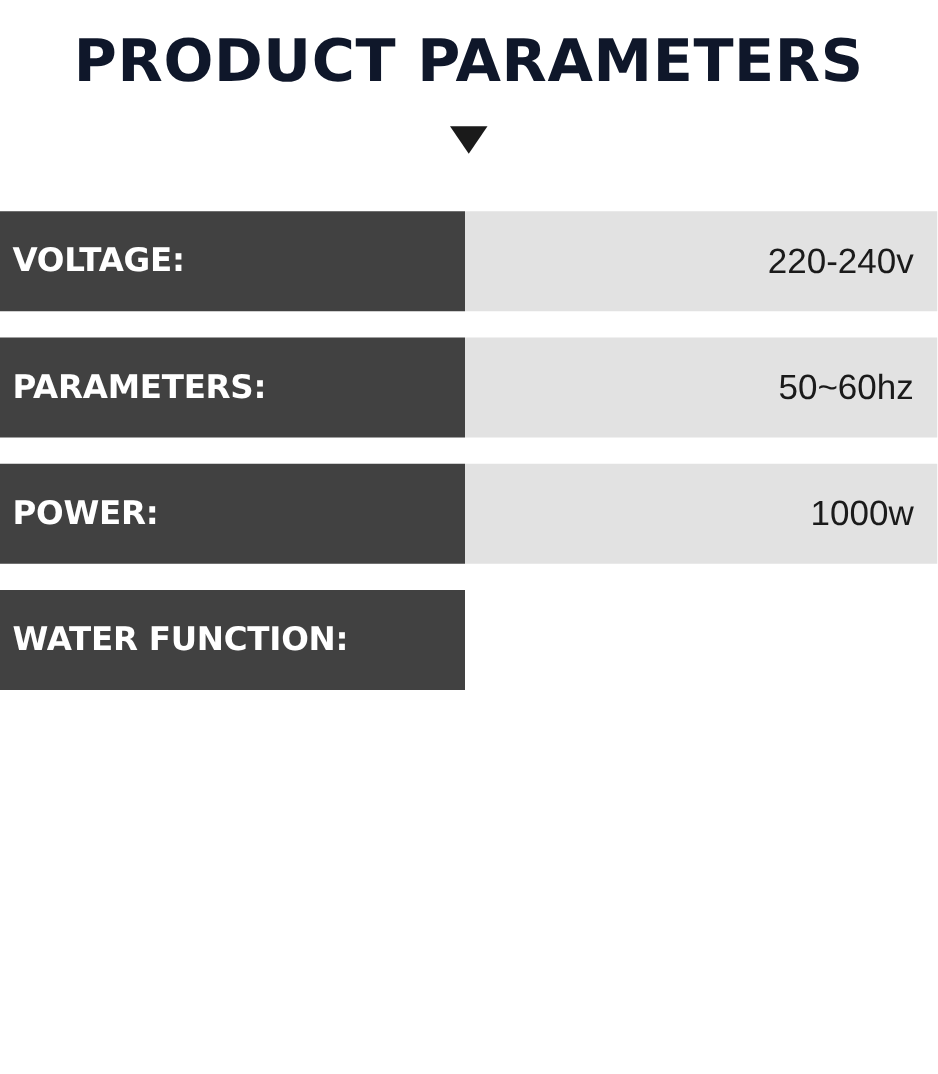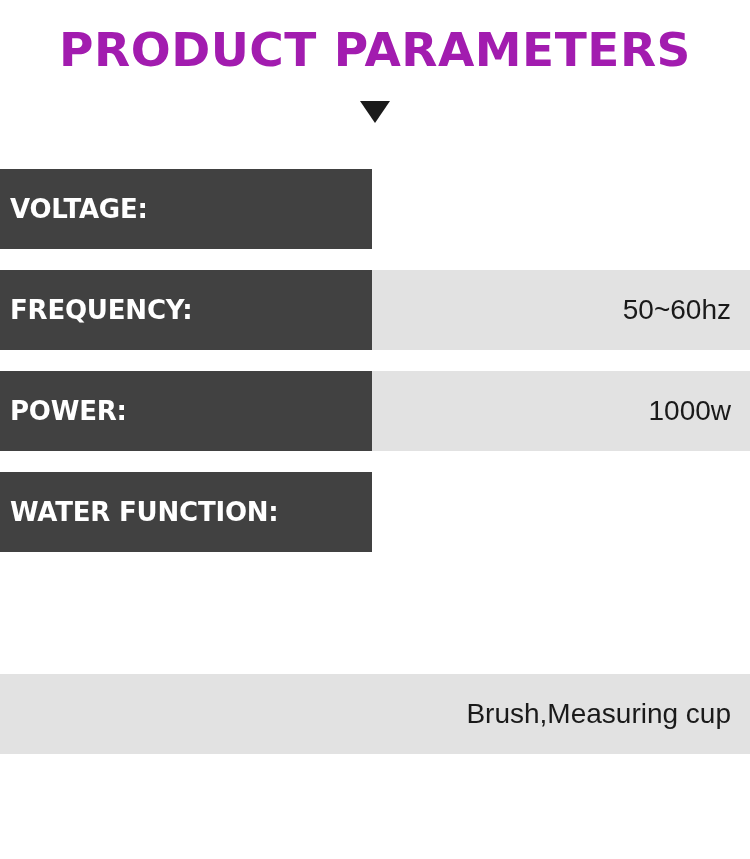--- a/index.html
+++ b/index.html
@@ -18,21 +18,21 @@
     width: 750px;
     height: 859px;
     background: #ffffff;
   }
   .title {
     text-align: center;
     font-family: "DejaVu Sans", sans-serif;
     font-weight: 900;
     font-size: 47px;
     letter-spacing: 0.5px;
-    color: #a21caf;
+    color: #0f172a;
     padding-top: 26px;
     line-height: 1.0;
     white-space: nowrap;
   }
   .arrow-wrap {
     display: flex;
     justify-content: center;
     align-items: center;
     margin-top: 26px;
     height: 26px;
@@ -88,37 +88,37 @@
   <div class="title">PRODUCT PARAMETERS</div>
 
   <div class="arrow-wrap">
     <div class="arrow"></div>
   </div>
 
   <div class="spec-table">
 
     <div class="spec-row">
       <div class="spec-label">VOLTAGE:</div>
+      <div class="spec-value">220-240v</div>
     </div>
 
     <div class="spec-row">
-      <div class="spec-label">FREQUENCY:</div>
+      <div class="spec-label">PARAMETERS:</div>
       <div class="spec-value">50~60hz</div>
     </div>
 
     <div class="spec-row">
       <div class="spec-label">POWER:</div>
       <div class="spec-value">1000w</div>
     </div>
 
     <div class="spec-row">
       <div class="spec-label">WATER FUNCTION:</div>
     </div>
 
     <div class="spec-row">
     </div>
 
     <div class="spec-row">
-      <div class="spec-value">Brush,Measuring cup</div>
     </div>
 
   </div>
 </div>
 
 </body></html>

